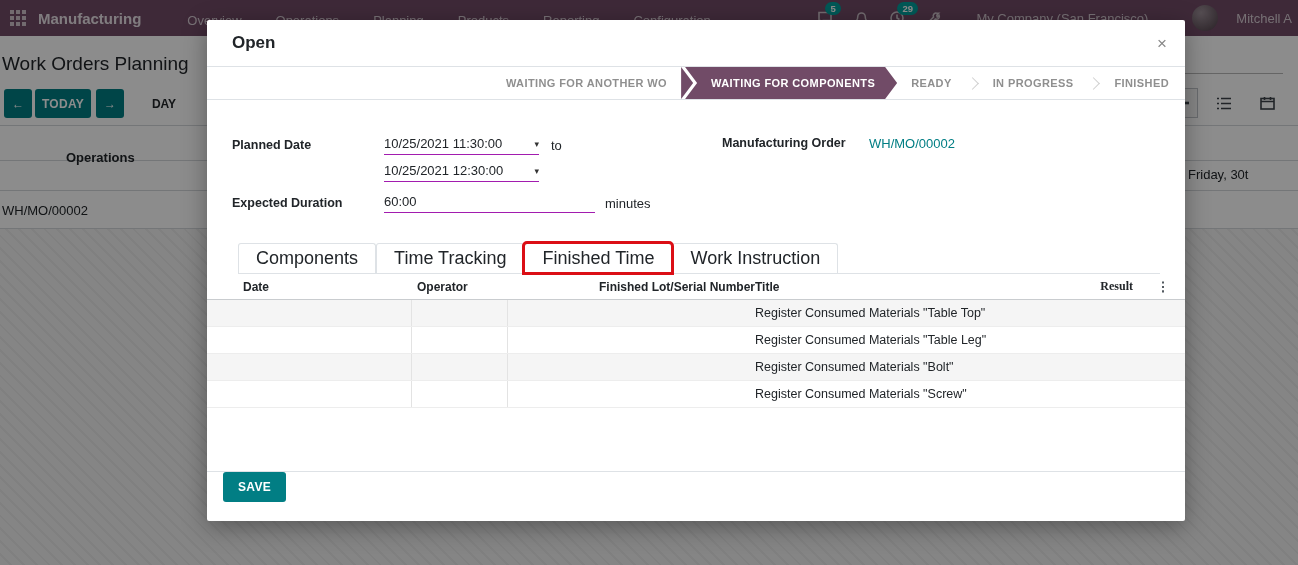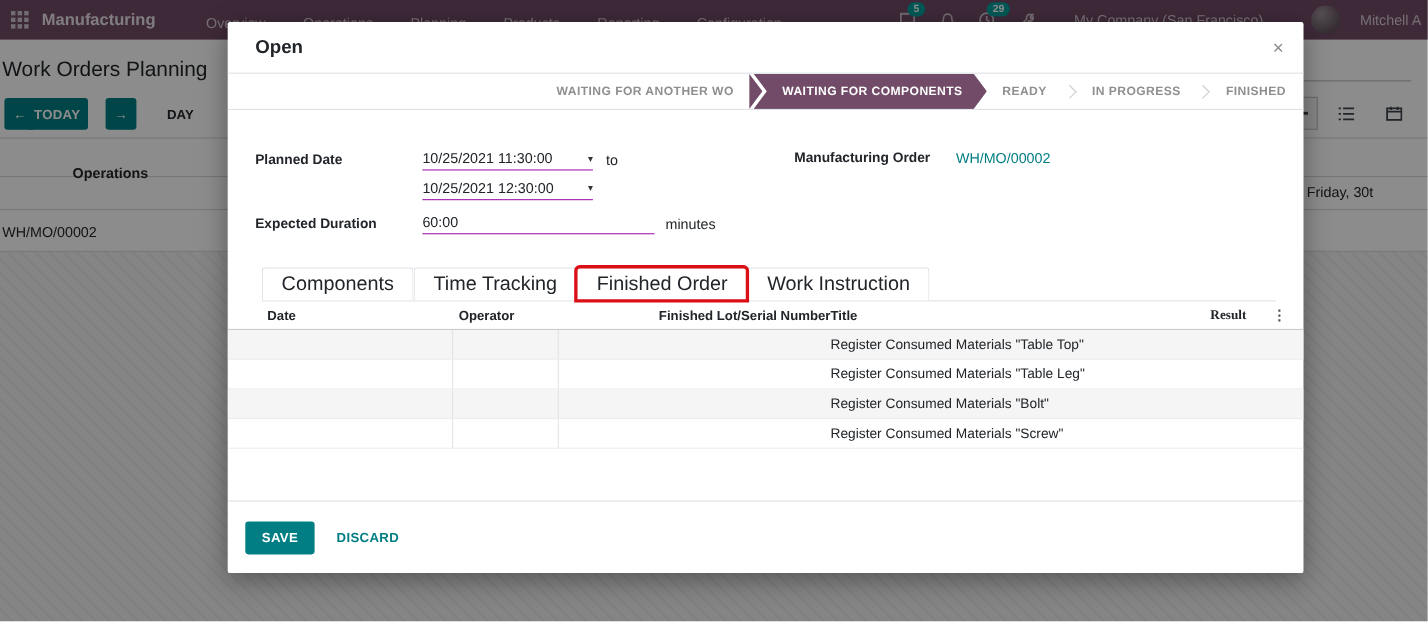--- a/index.html
+++ b/index.html
@@ -19,21 +19,21 @@
   .badge { position:absolute; top:-7px; left:9px; background:#00A09D; color:#fff; font-size:9.5px; font-weight:bold; border-radius:8px; padding:1px 5px; line-height:11px; }
   .company, .username { color:#d8cdd4; font-size:13px; white-space:nowrap; }
   .company { margin:0 26px 0 16px; }
   .avatar { width:26px; height:26px; border-radius:50%; background:radial-gradient(circle at 35% 30%, #9b8d96, #4d3e47); flex:0 0 auto; }
 
   
   .page-title { position:absolute; left:2px; top:53px; font-size:19px; color:#212529; z-index:1; white-space:nowrap; }
   .ctl { position:absolute; top:89px; height:29px; z-index:1; display:flex; align-items:center; justify-content:center; font-size:12px; font-weight:bold; }
   .btn-teal { background:#017E84; color:#fff; border-radius:3px; }
   .btn-prev { left:4px; width:28px; }
-  .btn-today { left:24px; width:56px; letter-spacing:.3px; }
+  .btn-today { left:35px; width:56px; letter-spacing:.3px; }
   .btn-next { left:96px; width:28px; }
   .scale-day { left:147px; width:34px; color:#212529; }
   .search-frag { position:absolute; left:1157px; top:56px; color:#555; font-size:13px; z-index:1; }
   .search-line { position:absolute; left:1153px; top:73px; width:130px; border-bottom:1px solid #b9b9b9; z-index:1; }
   .vswitch { position:absolute; left:1164px; top:88px; height:30px; display:flex; align-items:center; gap:9px; z-index:1; }
   .vs-btn { width:34px; height:30px; display:flex; align-items:center; justify-content:center; }
   .vs-btn.sel { border:1px solid #bfc4c9; background:#f6f6f6; }
   .vs-btn svg { stroke:#3d4349; fill:none; stroke-width:1.6; }
 
   .gantt-line { position:absolute; left:0; width:1298px; border-top:1px solid #d4d7da; z-index:1; }
@@ -85,21 +85,21 @@
 
   .grid { width:100%; }
   .thead { display:flex; height:26px; align-items:center; border-bottom:1px solid #c9cccf; font-size:12px; font-weight:bold; }
   .trow { display:flex; height:27px; align-items:center; font-size:12.5px; border-bottom:1px solid #ededed; }
   .trow:nth-child(odd) { background:#f5f5f5; }
   .c0 { width:205px; padding-left:36px; } .c1 { width:96px; padding-left:5px; } .c2 { width:247px; padding-left:2px;text-align:right; }
   .c3 { flex:1; } .c4 { width:110px; text-align:right; padding-right:8px;font-family:Liberation Serif, serif; } .c5 { width:44px; text-align:center; }
   .td.c0, .td.c1 { align-self:stretch; display:flex; align-items:center; border-right:1px solid #e3e3e3; }
   .dots { color:#495057; font-weight:bold; font-size:13px; letter-spacing:0; }
 
-  .m-footer { margin-top:auto; height:66px; border-top:1px solid #dee2e6; display:flex; align-items:center; padding:0 16px; gap:20px; }
+  .m-footer { margin-top:auto; height:50px; border-top:1px solid #dee2e6; display:flex; align-items:flex-start; padding:0 16px; gap:20px;flex-direction:column; }
   .btn-save { background:#017E84; color:#fff; font-size:12px; font-weight:bold; padding:8px 15px; border-radius:3px; letter-spacing:.3px; }
   .btn-discard { color:#017E84; font-size:12px; font-weight:bold; letter-spacing:.3px; }
 </style>
 </head>
 <body>
 
 <div class="topbar">
   <span class="apps-grid">
       <i></i>
       <i></i>
@@ -244,21 +244,21 @@
       </div>
       <div class="fcol-right">
         <span class="flabel2">Manufacturing Order</span>
         <span class="molink">WH/MO/00002</span>
       </div>
     </div>
 
     <div class="tabs" id="tabs">
         <div class="tab">Components</div>
         <div class="tab">Time Tracking</div>
-        <div class="tab tab-hl">Finished Order</div>
+        <div class="tab tab-hl">Finished Time</div>
         <div class="tab">Work Instruction</div>
       </div>
 
     <div class="grid">
       <div class="thead" id="thead">
           <div class="th c0">Date</div>
           <div class="th c1">Operator</div>
           <div class="th c2">Finished Lot/Serial Number</div>
           <div class="th c3">Title</div>
           <div class="th c4">Result</div>

